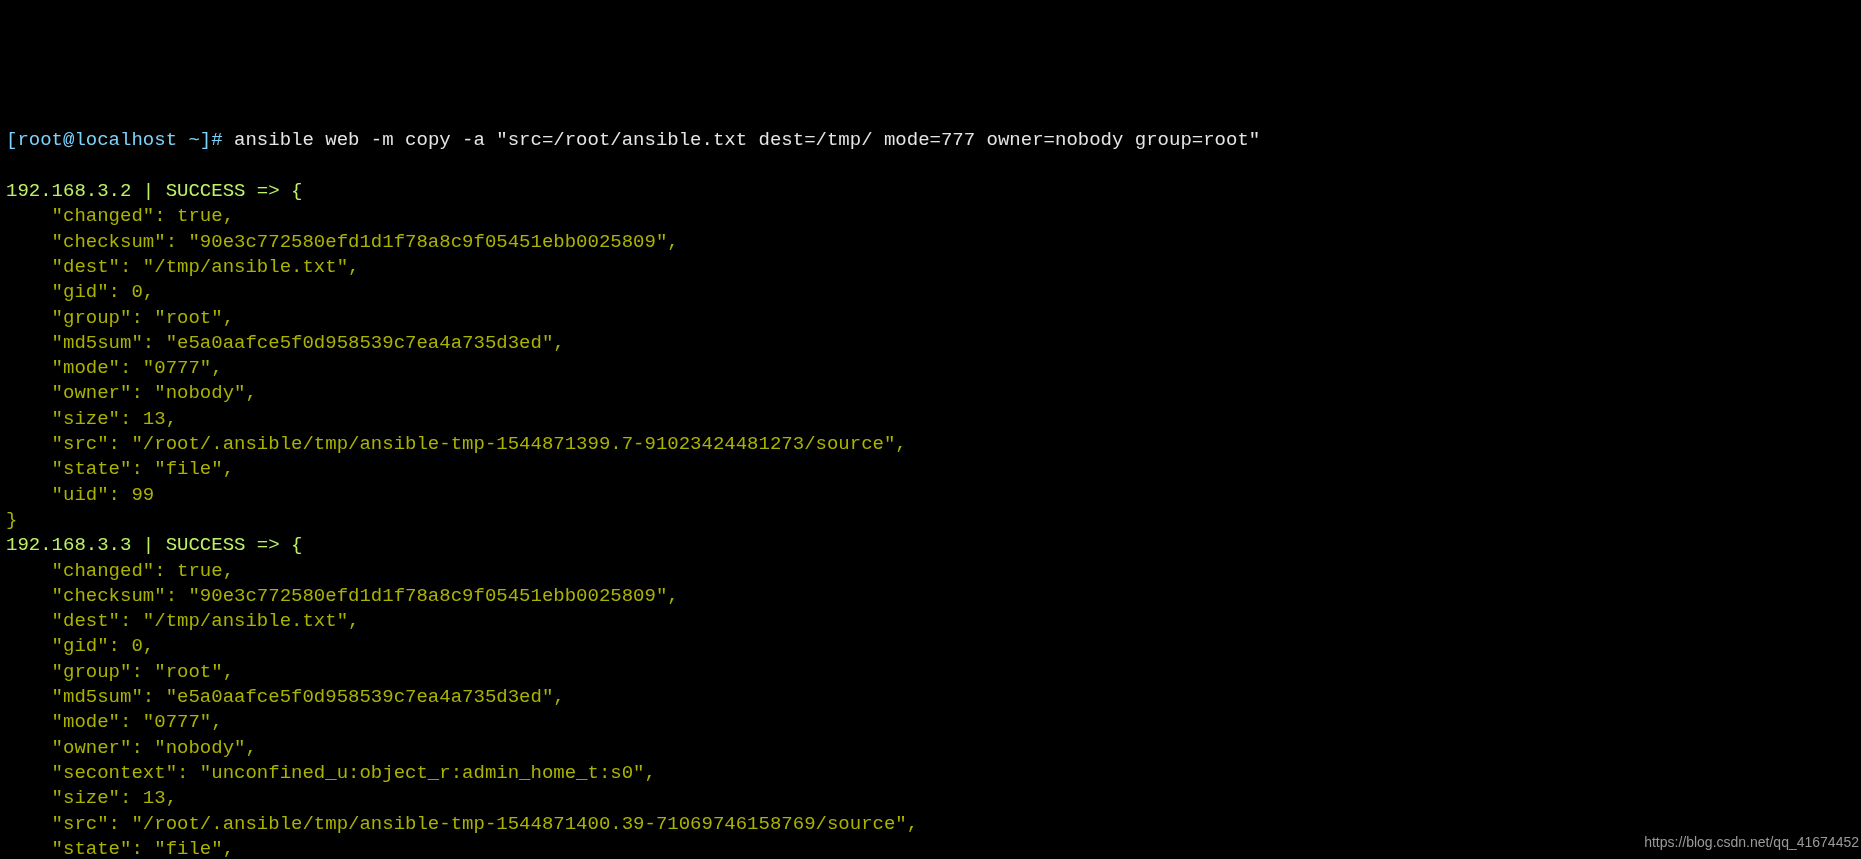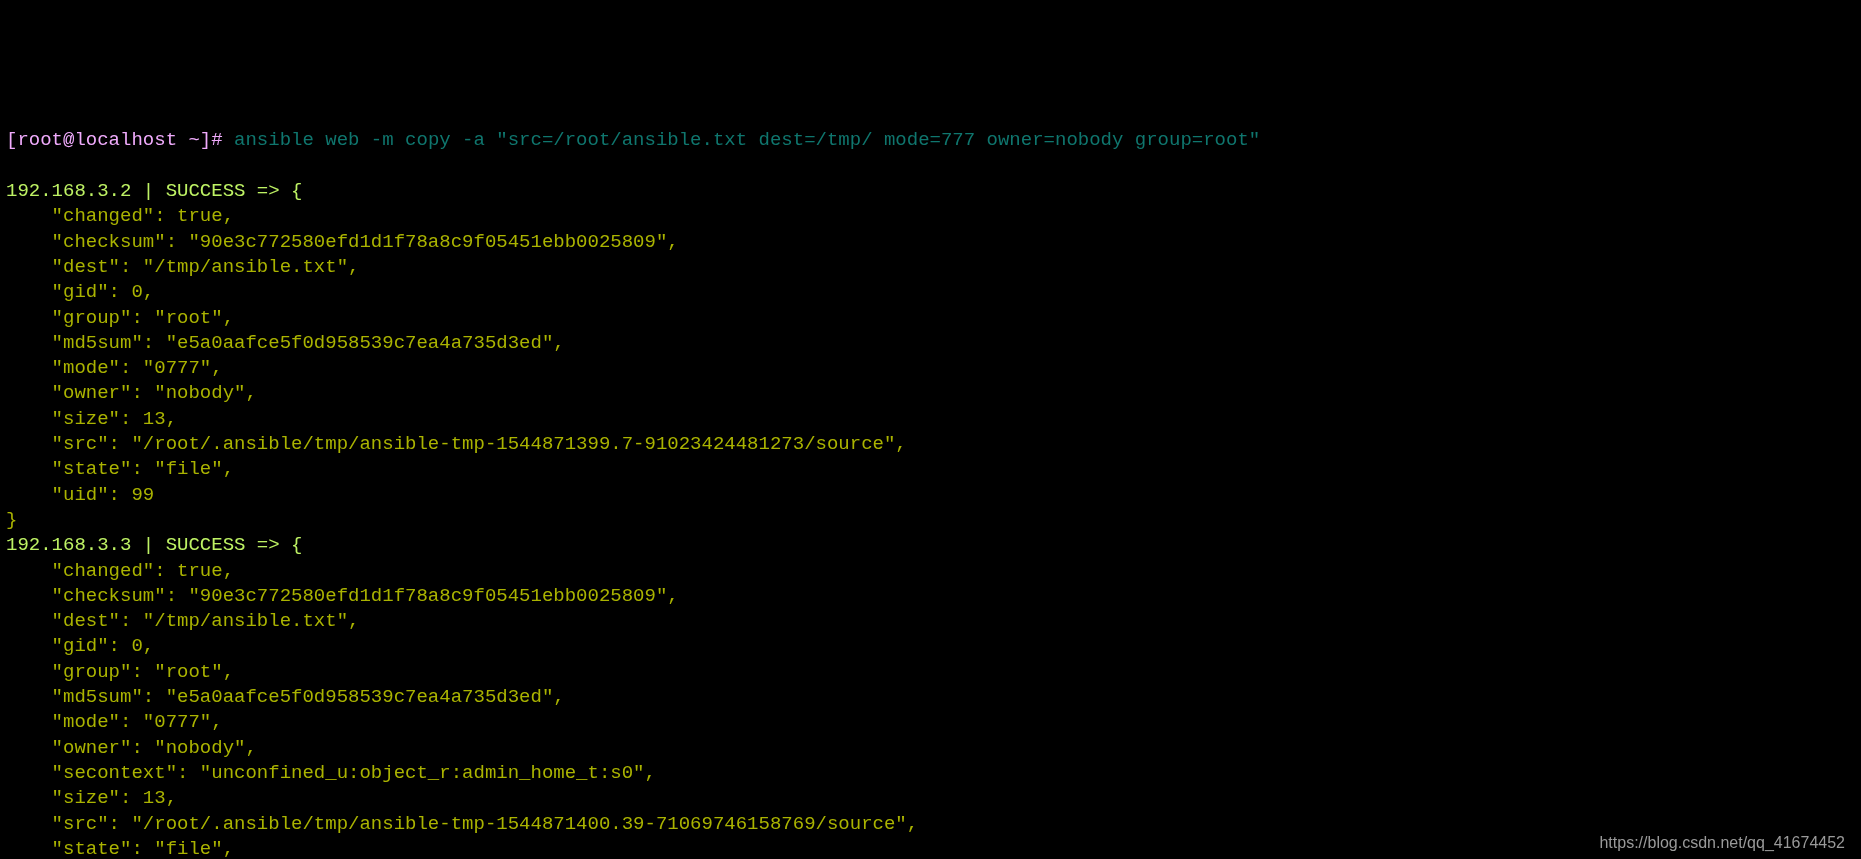--- a/index.html
+++ b/index.html
@@ -16,36 +16,36 @@
       width: 1861px;
       height: 859px;
       overflow: hidden;
       position: relative;
       white-space: pre;
     }
     .terminal {
       padding: 2px 6px;
     }
     .prompt {
-      color: #f0abfc;
+      color: #7dd3fc;
     }
     .cmd {
-      color: #0f766e;
+      color: #e5e5e5;
     }
     .host-success {
       color: #bef264;
     }
     .json {
       color: #aab300;
     }
     .watermark {
       position: absolute;
       bottom: 4px;
-      right: 16px;
-      font-size: 16px;
+      right: 2px;
+      font-size: 14px;
       color: #9a9a9a;
       font-family: Arial, sans-serif;
     }
     span { white-space: pre; }
   </style>
 </head>
 <body>
 
 
 

